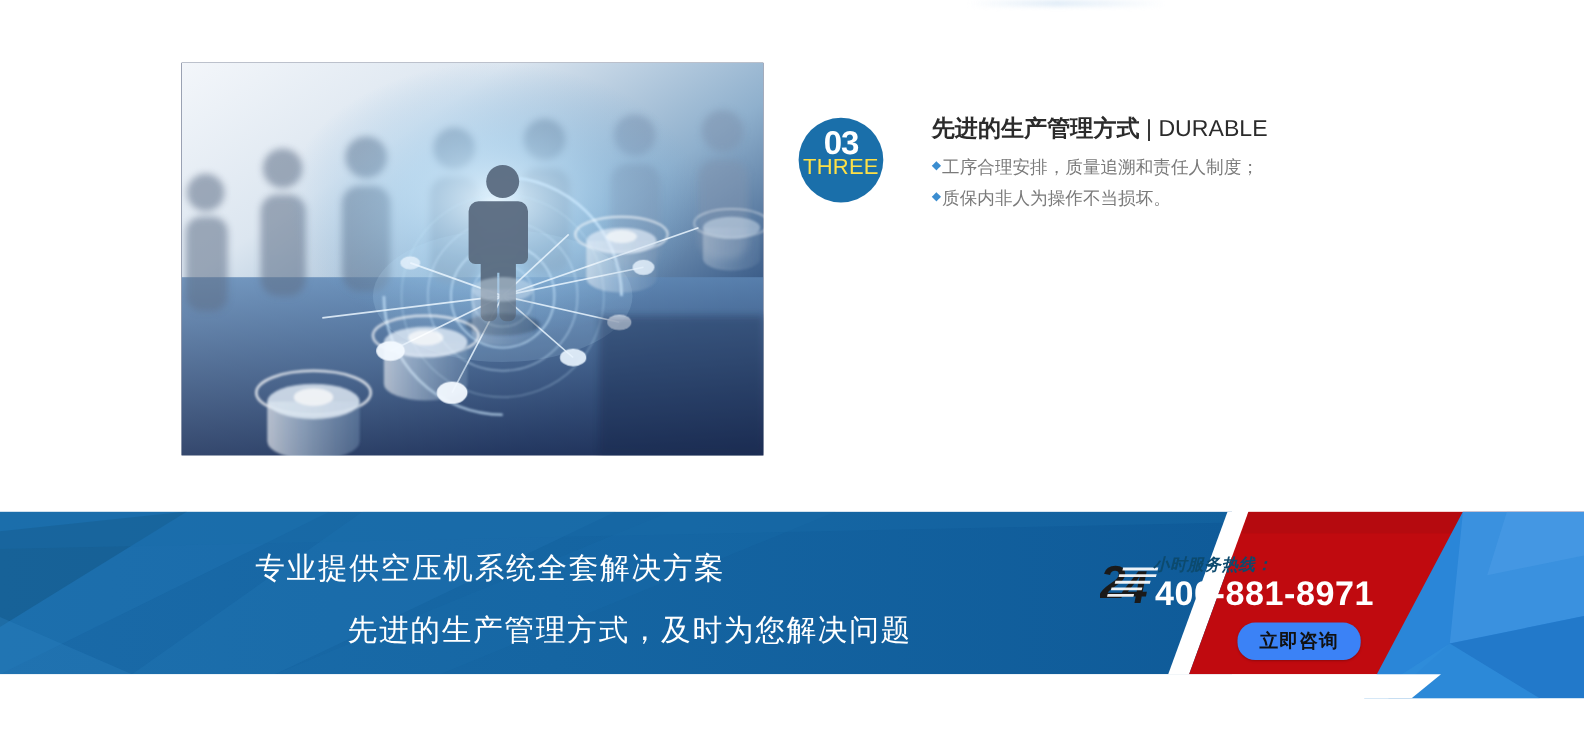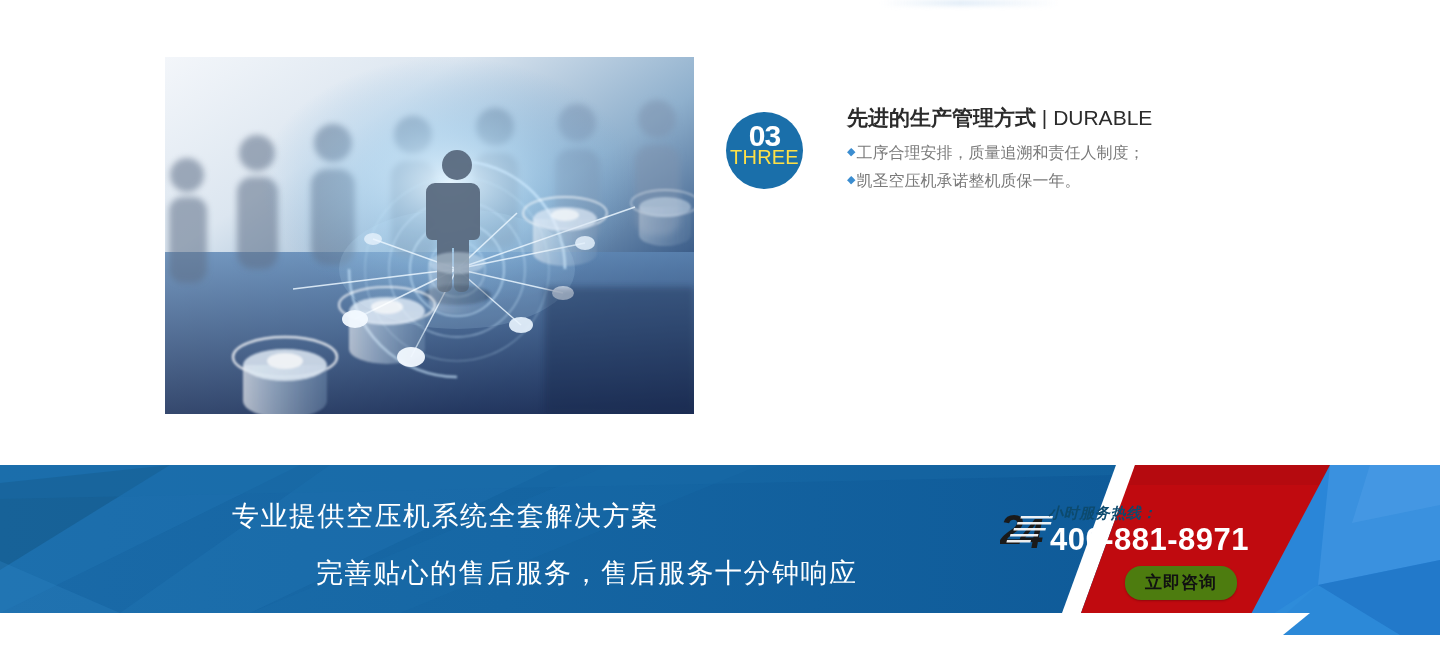--- a/index.html
+++ b/index.html
@@ -36,21 +36,21 @@
     height: 357px;
     overflow: hidden;
     background: #1f2f55;
   }
   .photo svg { display: block; width: 100%; height: 100%; }
 
   
   .feature {
     position: absolute;
     display: flex;
-    align-items: center;
+    align-items: flex-start;
   }
   .feature-3 { left: 726px; top: 105px; }
   .feature-4 { left: 726px; top: 276px; }
 
   .badge {
     width: 77px;
     height: 77px;
     border-radius: 50%;
     background: #1a6faa;
     flex: 0 0 77px;
@@ -186,21 +186,21 @@
     color: #ffffff;
     font-size: 31px;
     font-weight: 700;
     letter-spacing: .5px;
     white-space: nowrap;
   }
   .cta {
     position: absolute;
     left: 125px;
     top: 66px;
-    background: #4d7c0f;
+    background: #3b82f6;
     color: #111111;
     font-size: 17px;
     font-weight: 700;
     letter-spacing: 1px;
     padding: 5px 20px 6px 20px;
     border-radius: 16px;
     white-space: nowrap;
     box-shadow: 0 1px 2px rgba(0,0,0,.25);
   }
 </style>
@@ -350,21 +350,21 @@
     <div class="badge-word">THREE</div>
   </div>
   <div class="feature-body">
     <div class="feature-title">
       <span>先进的生产管理方式</span><span class="en"> | </span><span class="en">DURABLE</span>
     </div>
     <div class="feature-line">
       <span class="bullet">◆</span><span>工序合理安排，质量追溯和责任人制度；</span>
     </div>
     <div class="feature-line">
-      <span class="bullet">◆</span><span>凯圣空压机承诺整机质保一年。</span>
+      <span class="bullet">◆</span><span>质保内非人为操作不当损坏。</span>
     </div>
   </div>
 </div>
 
 <div class="feature feature-4">
 </div>
 
 <div class="banner">
   <svg viewBox="0 0 1440 170" preserveAspectRatio="none" aria-hidden="true">
     <defs>
@@ -396,21 +396,21 @@
     <polygon points="1240,170 1318,120 1400,170" fill="#2f8ddb" opacity="0.8"></polygon>
 
     <polygon points="1440,148 1300,148 1272,170 1440,170" fill="#ffffff" opacity="0"></polygon>
     <polygon points="1081,148 1310,148 1283,170 1055,170" fill="#ffffff"></polygon>
     <polygon points="0,148 1081,148 1055,170 0,170" fill="#ffffff"></polygon>
   </svg>
 </div>
 
 <div class="banner-text">
   <div class="slogan1">专业提供空压机系统全套解决方案</div>
-  <div class="slogan2">完善贴心的售后服务，售后服务十分钟响应</div>
+  <div class="slogan2">先进的生产管理方式，及时为您解决问题</div>
 </div>
 
 <div class="hotline">
   <div class="logo24">
     <svg width="58" height="50" viewBox="0 0 58 50" aria-hidden="true">
       <text x="0" y="40" font-family="Liberation Sans, DejaVu Sans, sans-serif" font-size="42" font-weight="700" font-style="italic" fill="#1a1a1a">2</text>
       <text x="20" y="44" font-family="Liberation Sans, DejaVu Sans, sans-serif" font-size="42" font-weight="700" font-style="italic" fill="#1a1a1a">4</text>
       <g fill="#ffffff" opacity="0.92">
         <rect x="24" y="12" width="32" height="2.6" transform="skewX(-14)"></rect>
         <rect x="22" y="18" width="34" height="2.6" transform="skewX(-14)"></rect>

